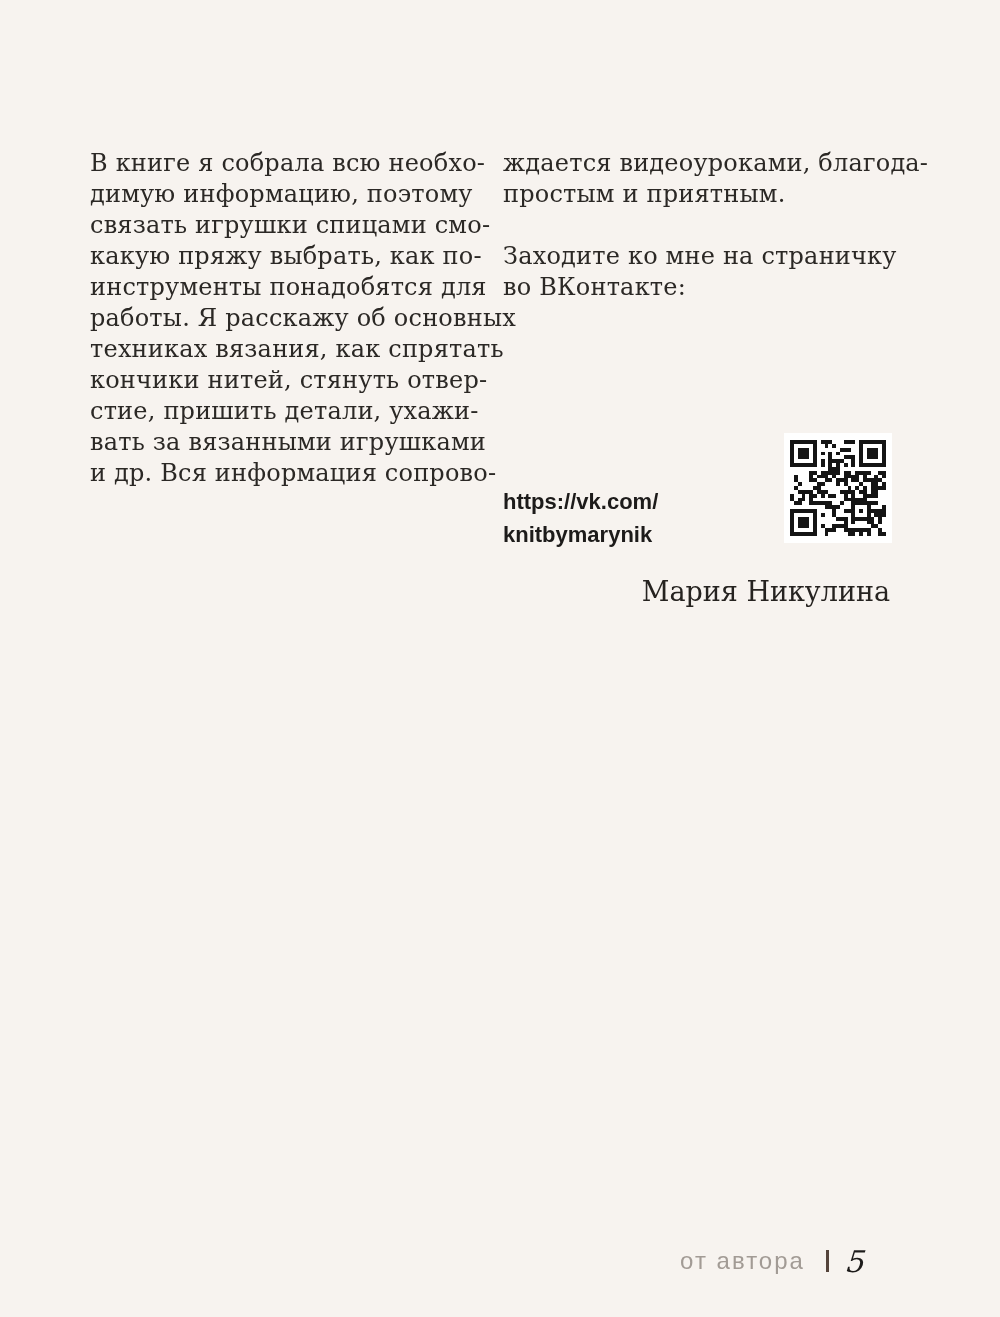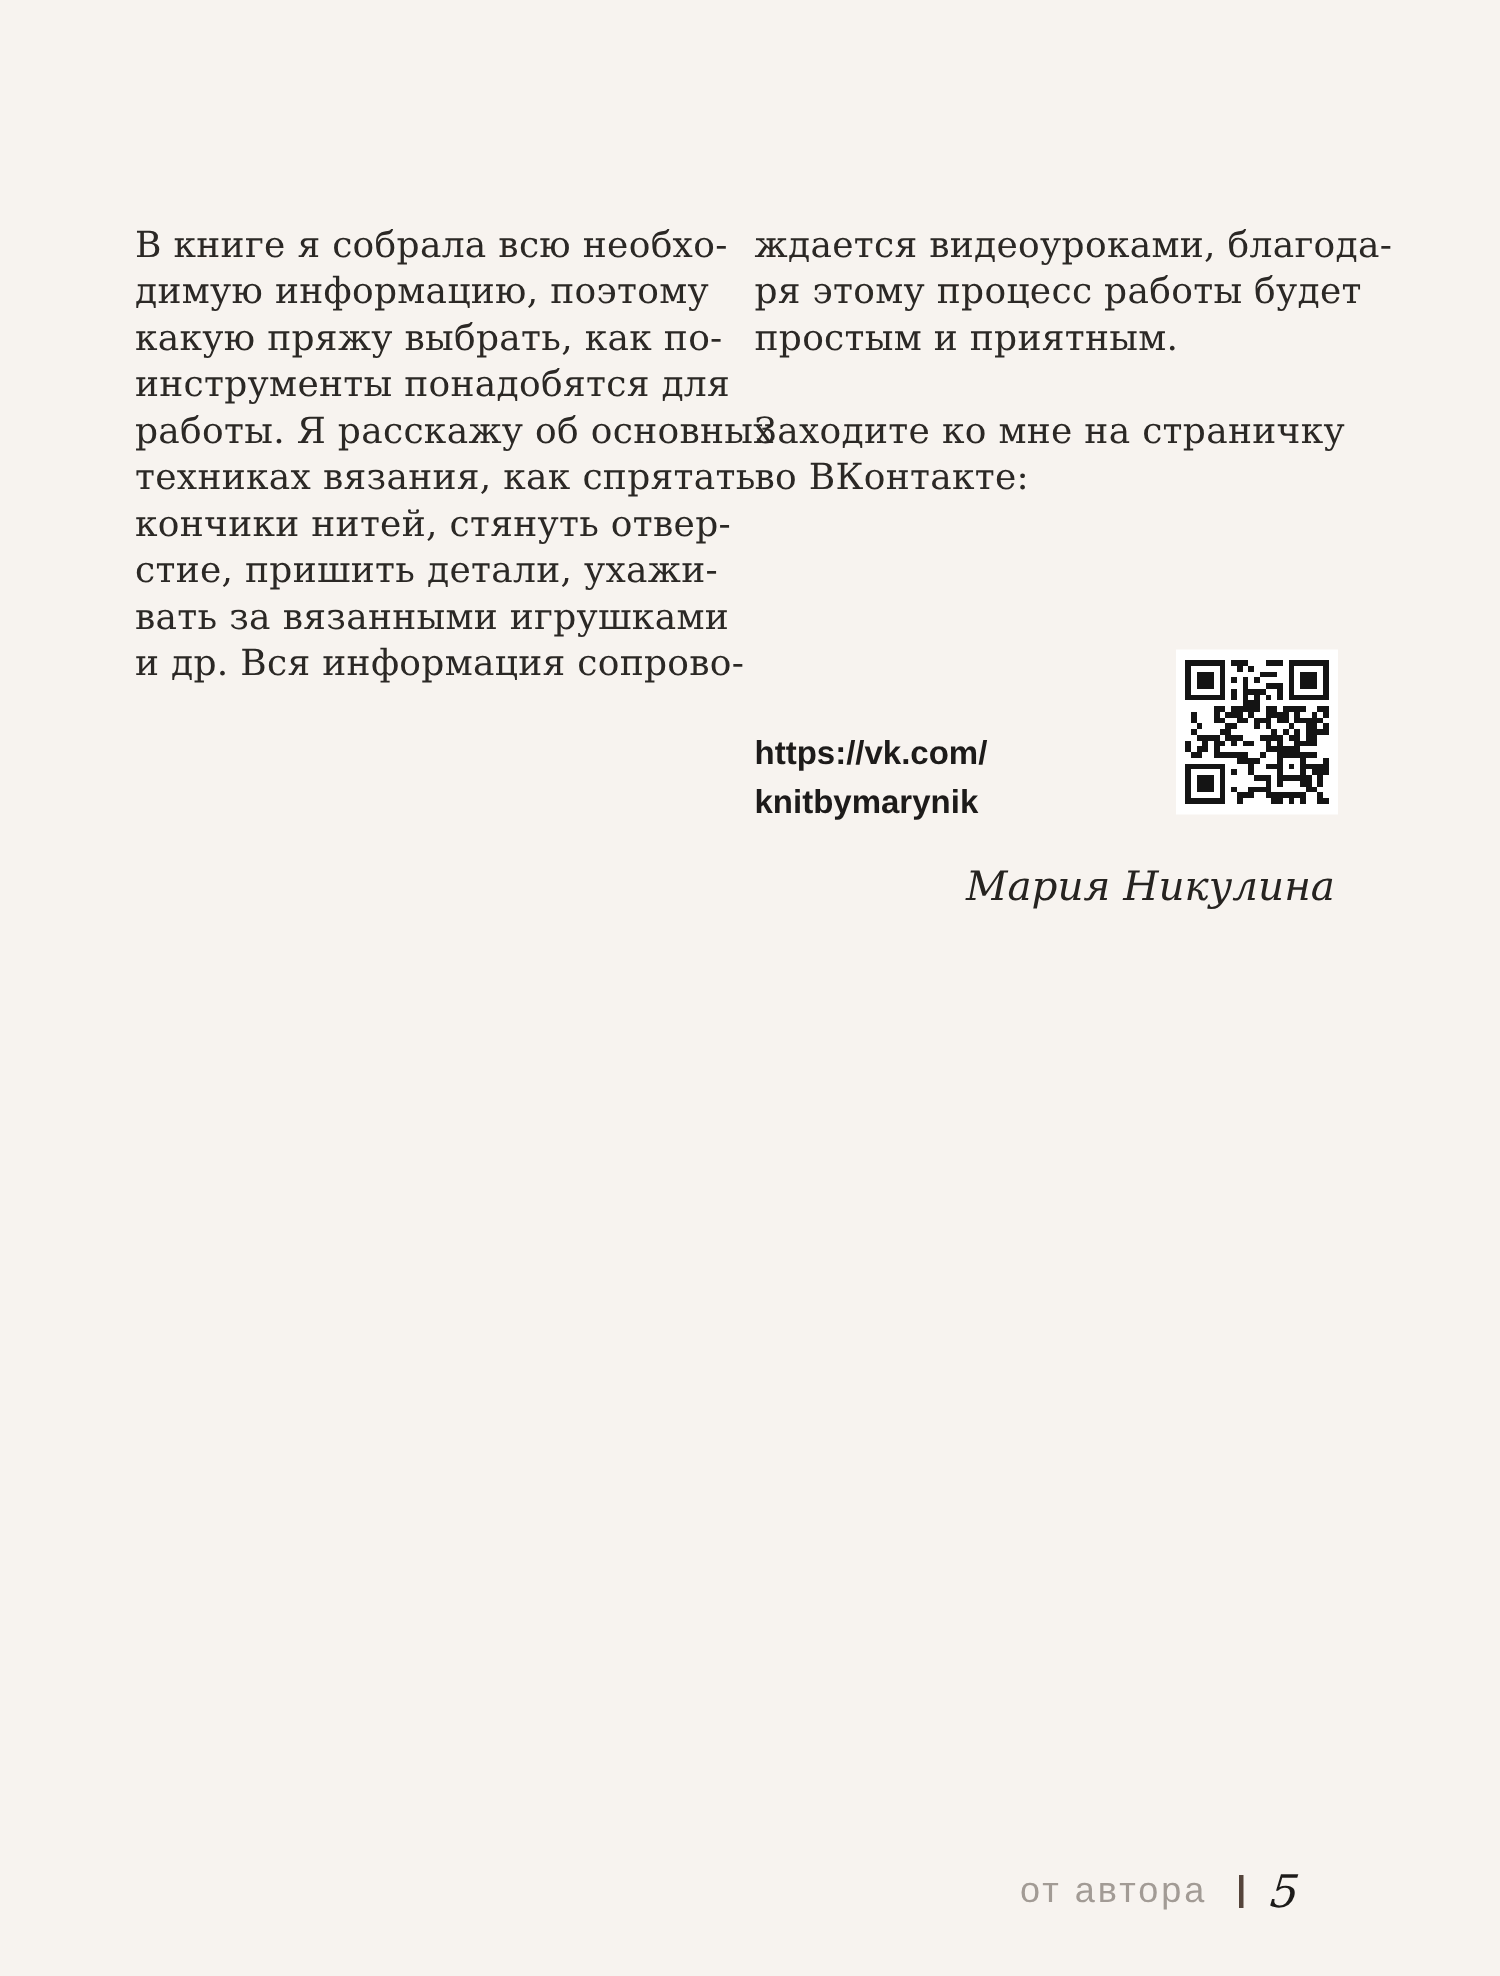--- a/index.html
+++ b/index.html
@@ -48,21 +48,20 @@
     display: flex;
     align-items: center;
     justify-content: center;
   }
   .qr-box svg { display: block; }
   .qr-box svg rect { fill: #141414; }
   .signature {
     position: absolute;
     right: 110px;
     top: 540px;
-    font-style: italic;
     font-size: 27px;
     color: #262320;
     text-align: right;
   }
   .footer {
     position: absolute;
     right: 134px;
     top: 1208px;
     height: 34px;
     display: flex;
@@ -89,35 +88,35 @@
 </style>
 </head>
 <body>
 
 <div class="page">
 
   <div class="text-col col-left">
     <div class="para">
         <div class="line">В книге я собрала всю необхо-</div>
         <div class="line">димую информацию, поэтому</div>
+        <div class="line">связать игрушки спицами смо-</div>
         <div class="line">какую пряжу выбрать, как по-</div>
         <div class="line">инструменты понадобятся для</div>
         <div class="line">работы. Я расскажу об основных</div>
         <div class="line">техниках вязания, как спрятать</div>
         <div class="line">кончики нитей, стянуть отвер-</div>
         <div class="line">стие, пришить детали, ухажи-</div>
         <div class="line">вать за вязанными игрушками</div>
         <div class="line">и др. Вся информация сопрово-</div>
       </div>
   </div>
 
   <div class="text-col col-right">
     <div class="para">
         <div class="line">ждается видеоуроками, благода-</div>
-        <div class="line">ря этому процесс работы будет</div>
         <div class="line">простым и приятным.</div>
       </div>
     <div class="para">
         <div class="line">Заходите ко мне на страничку</div>
         <div class="line">во ВКонтакте:</div>
       </div>
   </div>
 
   <div class="link-block">
       <div class="line">https://vk.com/</div>

